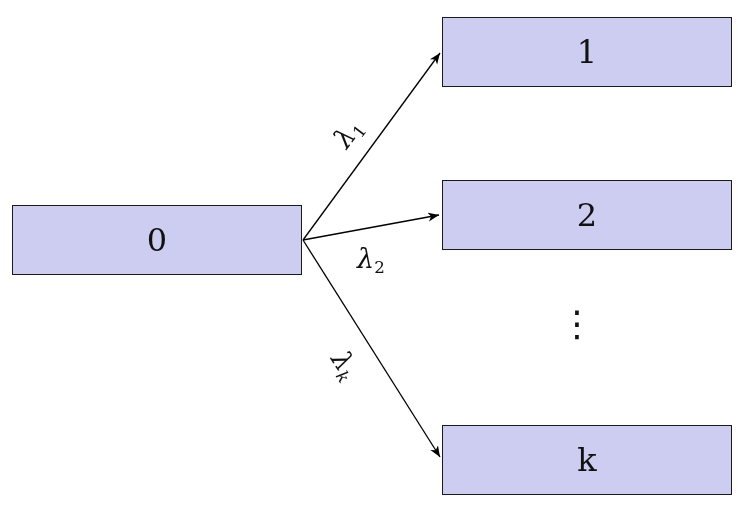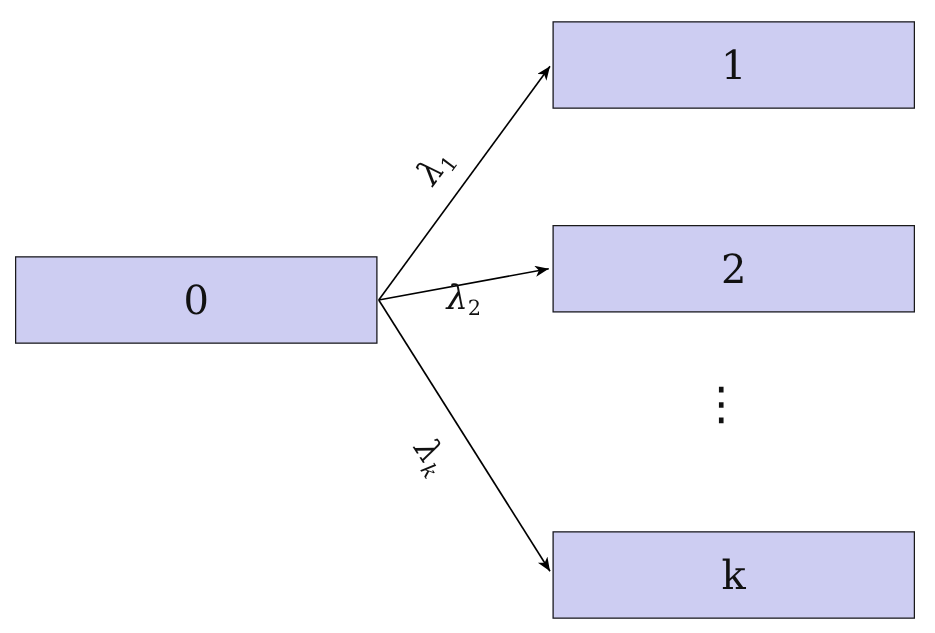--- a/index.html
+++ b/index.html
@@ -50,21 +50,21 @@
     white-space: nowrap;
     line-height: 1;
   }
   .edge-label sub {
     font-size: 0.62em;
     font-style: normal;
     vertical-align: -0.3em;
     line-height: 1;
   }
   .label-lambda1 { left: 349px; top: 134px; transform: translate(-50%,-50%) rotate(-53deg); }
-  .label-lambda2 { left: 371px; top: 240px; transform: translate(-50%,-50%); }
+  .label-lambda2 { left: 371px; top: 260px; transform: translate(-50%,-50%); }
   .label-lambdak { left: 344px; top: 366px; transform: translate(-50%,-50%) rotate(57deg); }
   .label-lambdak sub { font-style: italic; }
 
   .vdots {
     position: absolute;
     left: 577px;
     top: 324px;
     transform: translate(-50%,-50%);
     font-family: "DejaVu Sans", sans-serif;
     font-size: 36px;

